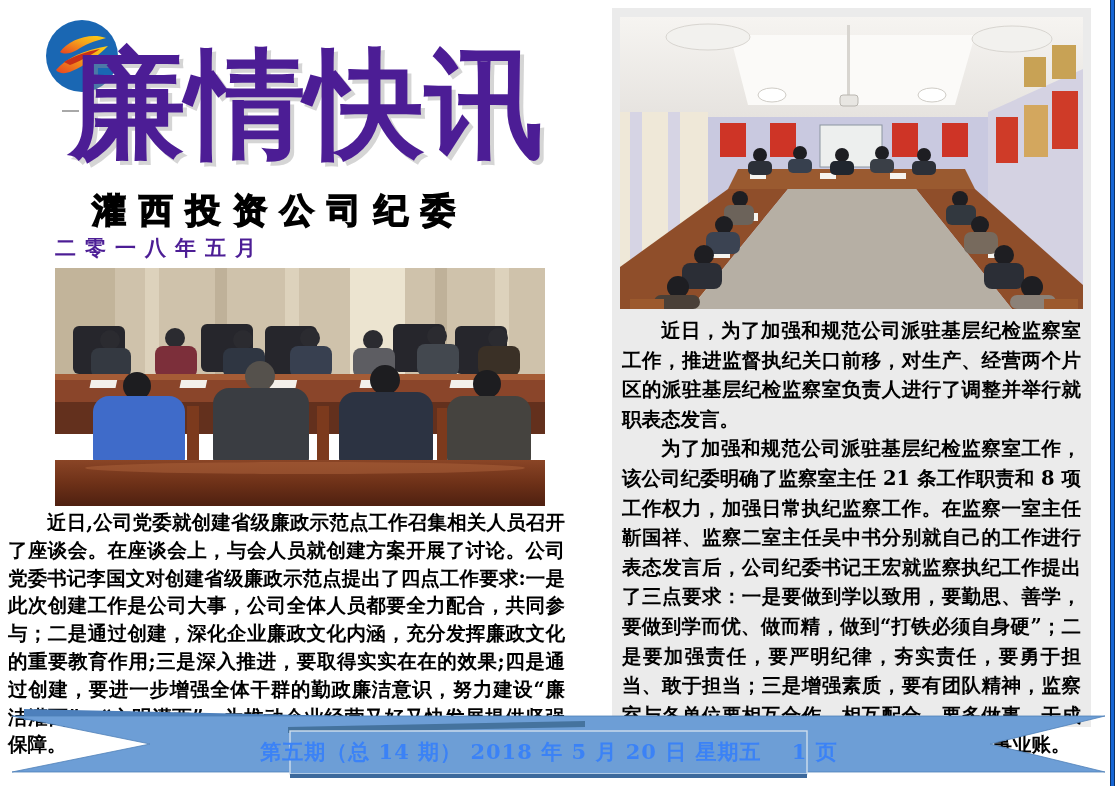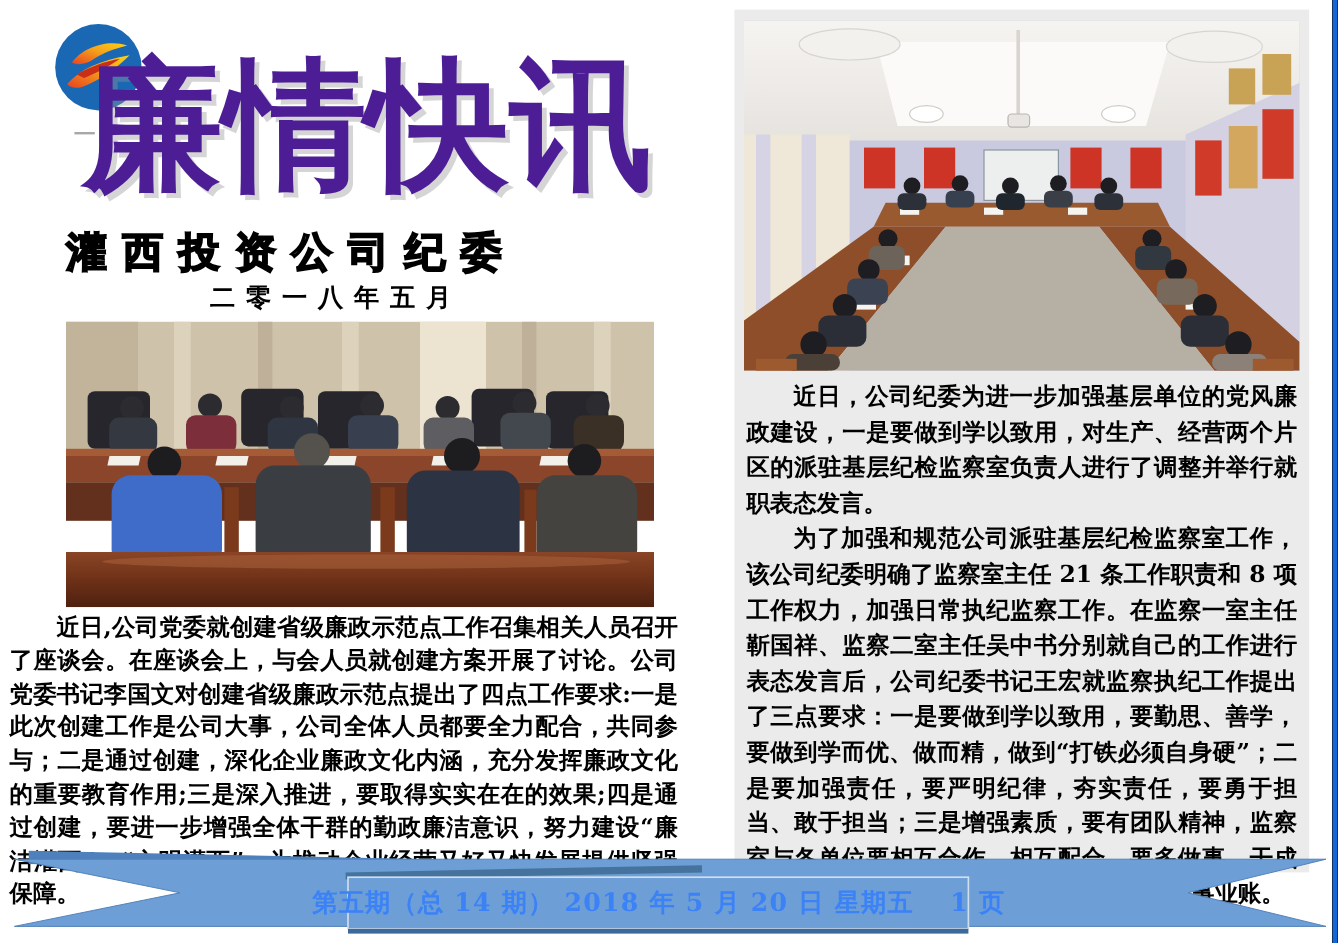--- a/index.html
+++ b/index.html
@@ -12,27 +12,27 @@
   .logo{position:absolute;left:44px;top:18px;width:76px;height:76px;}
   .masthead-title{
     position:absolute;left:56px;top:34px;width:520px;
     font-family:Liberation Serif, serif;
     font-weight:bold;font-size:118px;line-height:1.22;white-space:nowrap;
     color:#4c1d95;letter-spacing:1px;
     text-shadow:4px 4px 0 rgba(150,150,150,0.40);
     margin-left:12px;
   }
   .masthead-subtitle{
-    position:absolute;left:55px;top:188px;width:450px;
+    position:absolute;left:55px;top:188px;width:450px;text-align:center;
     font-size:34px;font-weight:bold;letter-spacing:13px;
     color:#ffffff;-webkit-text-stroke:1.6px #000000;
   }
   .masthead-date{
-    position:absolute;left:55px;top:234px;width:450px;text-align:center;
-    font-size:21px;font-weight:bold;letter-spacing:9px;color:#000000;
+    position:absolute;left:55px;top:234px;width:450px;
+    font-size:21px;font-weight:bold;letter-spacing:9px;color:#4c1d95;
   }
   .left-photo{position:absolute;left:55px;top:268px;width:490px;height:238px;}
   .left-article{
     position:absolute;left:8px;top:509px;width:557px;
     font-size:19.5px;line-height:27.8px;font-weight:bold;color:#000;
     text-align:justify;
   }
   .left-article p,.right-article p{margin:0;text-indent:2em;}
   .right-panel{position:absolute;left:612px;top:8px;width:479px;height:719px;background:#ebebeb;}
   .right-photo{position:absolute;left:8px;top:9px;width:463px;height:292px;}
@@ -242,21 +242,21 @@
           <rect x="364" y="246" width="40" height="26" rx="8" fill="#2b2e36"></rect>
         <circle cx="412" cy="270" r="11" fill="#1e1e22"></circle>
           <rect x="390" y="278" width="46" height="14" rx="7" fill="#8b8178"></rect>
       </g>
 
       <rect x="10" y="282" width="34" height="10" fill="#9c5a2e"></rect>
       <rect x="424" y="282" width="34" height="10" fill="#9c5a2e"></rect>
     </svg>
   </div>
   <div class="right-article">
-    <p>近日，公司纪委为进一步加强基层单位的党风廉政建设，一是要做到学以致用，对生产、经营两个片区的派驻基层纪检监察室负责人进行了调整并举行就职表态发言。</p>
+    <p>近日，为了加强和规范公司派驻基层纪检监察室工作，推进监督执纪关口前移，对生产、经营两个片区的派驻基层纪检监察室负责人进行了调整并举行就职表态发言。</p>
     <p>为了加强和规范公司派驻基层纪检监察室工作，该公司纪委明确了监察室主任 21 条工作职责和 8 项工作权力，加强日常执纪监察工作。在监察一室主任靳国祥、监察二室主任吴中书分别就自己的工作进行表态发言后，公司纪委书记王宏就监察执纪工作提出了三点要求：一是要做到学以致用，要勤思、善学，要做到学而优、做而精，做到“打铁必须自身硬”；二是要加强责任，要严明纪律，夯实责任，要勇于担当、敢于担当；三是增强素质，要有团队精神，监察室与各单位要相互合作、相互配合，要多做事、干成事，不能做错事、干傻事，要学会算好人生事业账。</p>
   </div>
 </div>
 
 <div class="right-edge-line"></div>
 
 <div class="footer-ribbon">
   <svg width="1120" height="86" viewBox="0 0 1120 86">
 
     <polygon points="24,9 590,21 590,34 24,20" fill="#4d80bc"></polygon>

